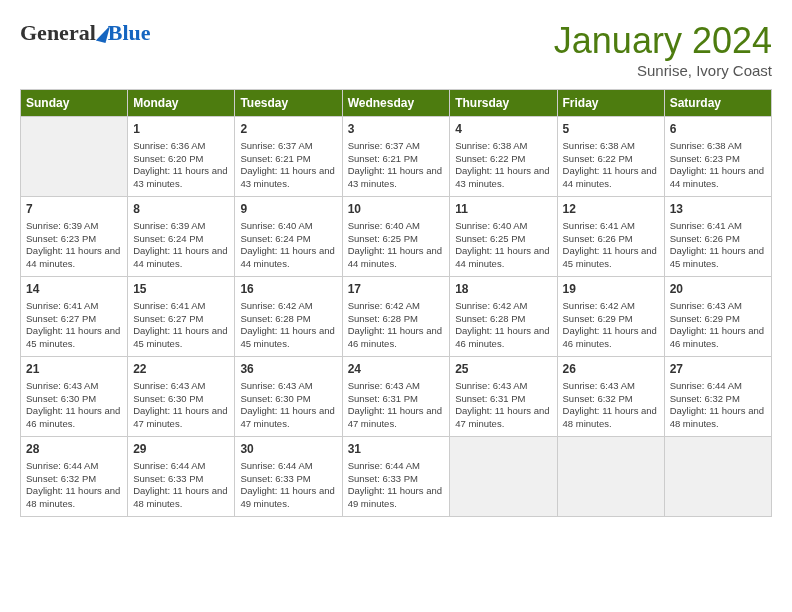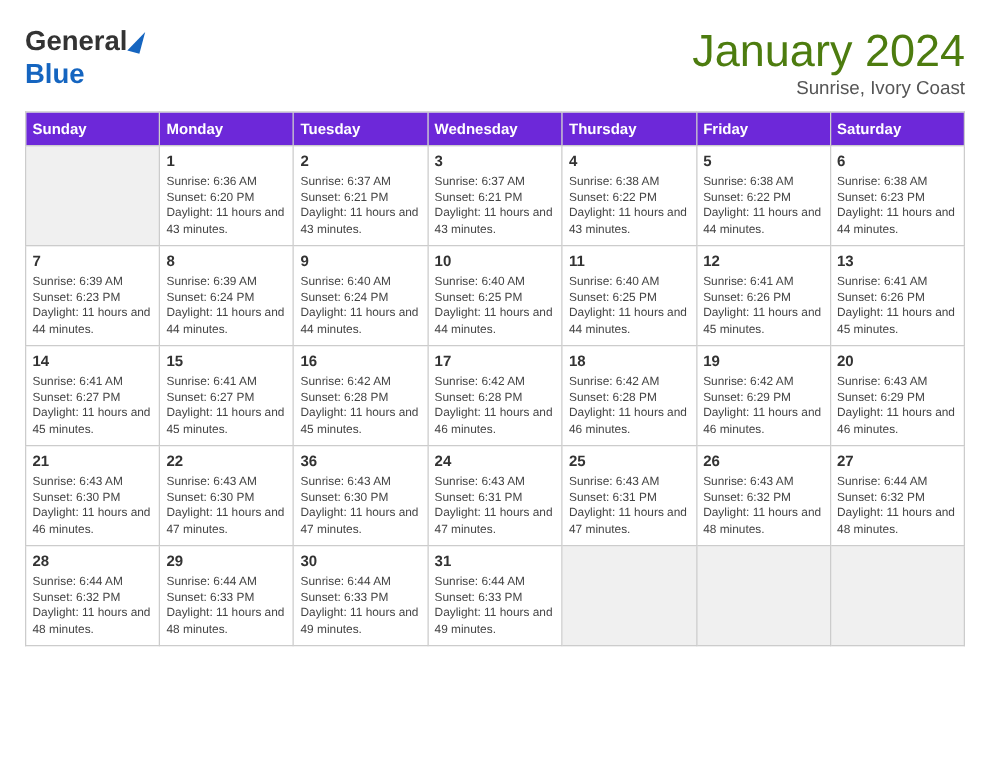--- a/index.html
+++ b/index.html
@@ -11,22 +11,22 @@
       padding: 20px;
     }
     .header {
       display: flex;
       justify-content: space-between;
       align-items: flex-start;
       margin-bottom: 10px;
     }
     .logo {
       display: flex;
-      flex-direction: column;
       align-items: flex-start;
+      font-family: Liberation Serif, serif;
     }
     .logo-text {
       display: flex;
       align-items: center;
       font-size: 22px;
       font-weight: bold;
     }
     .logo-general { color: #333; }
     .logo-blue { color: #1565c0; }
     .logo-icon {
@@ -47,21 +47,21 @@
     .subtitle {
       font-size: 15px;
       color: #555;
     }
     table {
       width: 100%;
       border-collapse: collapse;
       font-size: 10.5px;
     }
     thead tr th {
-      background: #6d28d9;
+      background: #4d7c0f;
       color: #fff;
       text-align: left;
       padding: 6px 5px;
       font-size: 12px;
       font-weight: bold;
       border: 1px solid #ccc;
     }
     tbody tr td {
       border: 1px solid #ccc;
       vertical-align: top;

